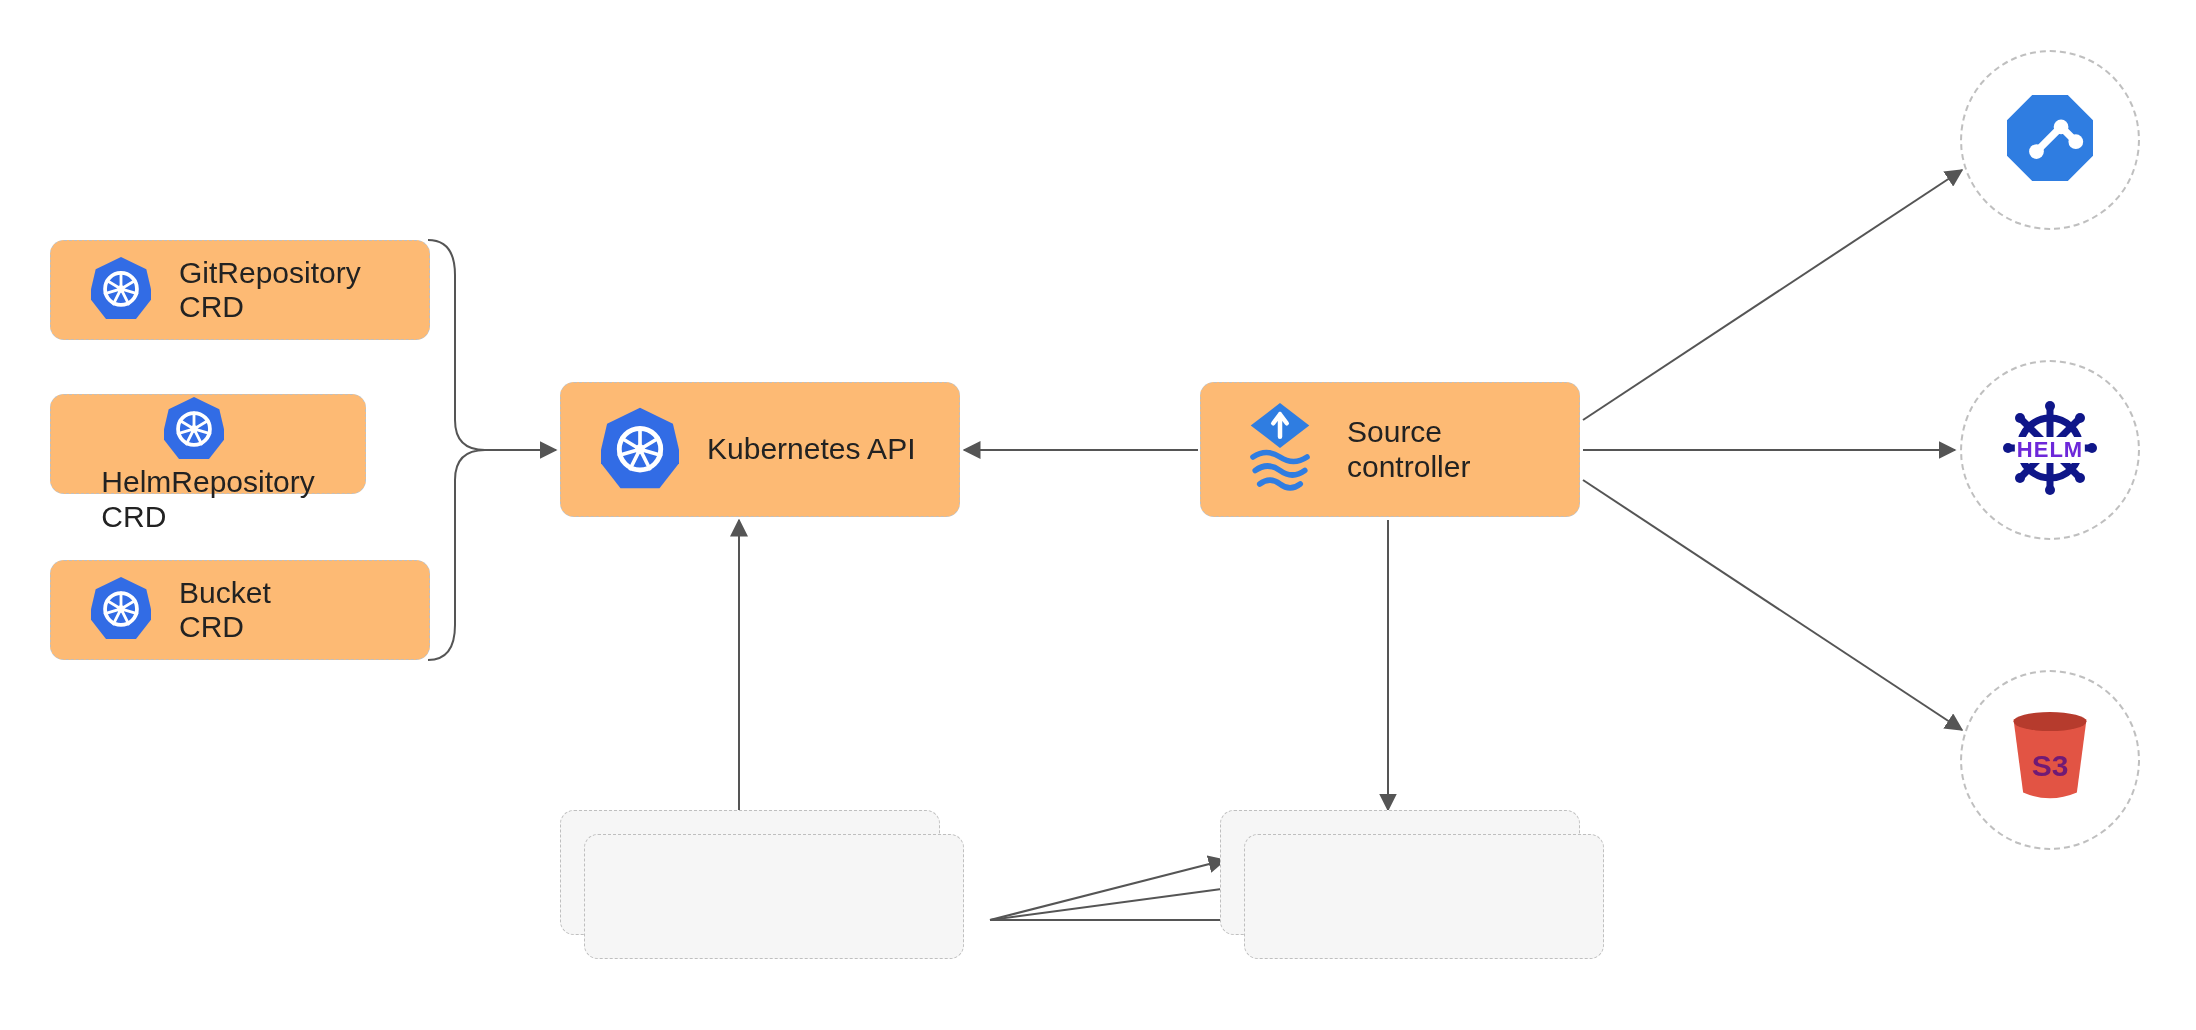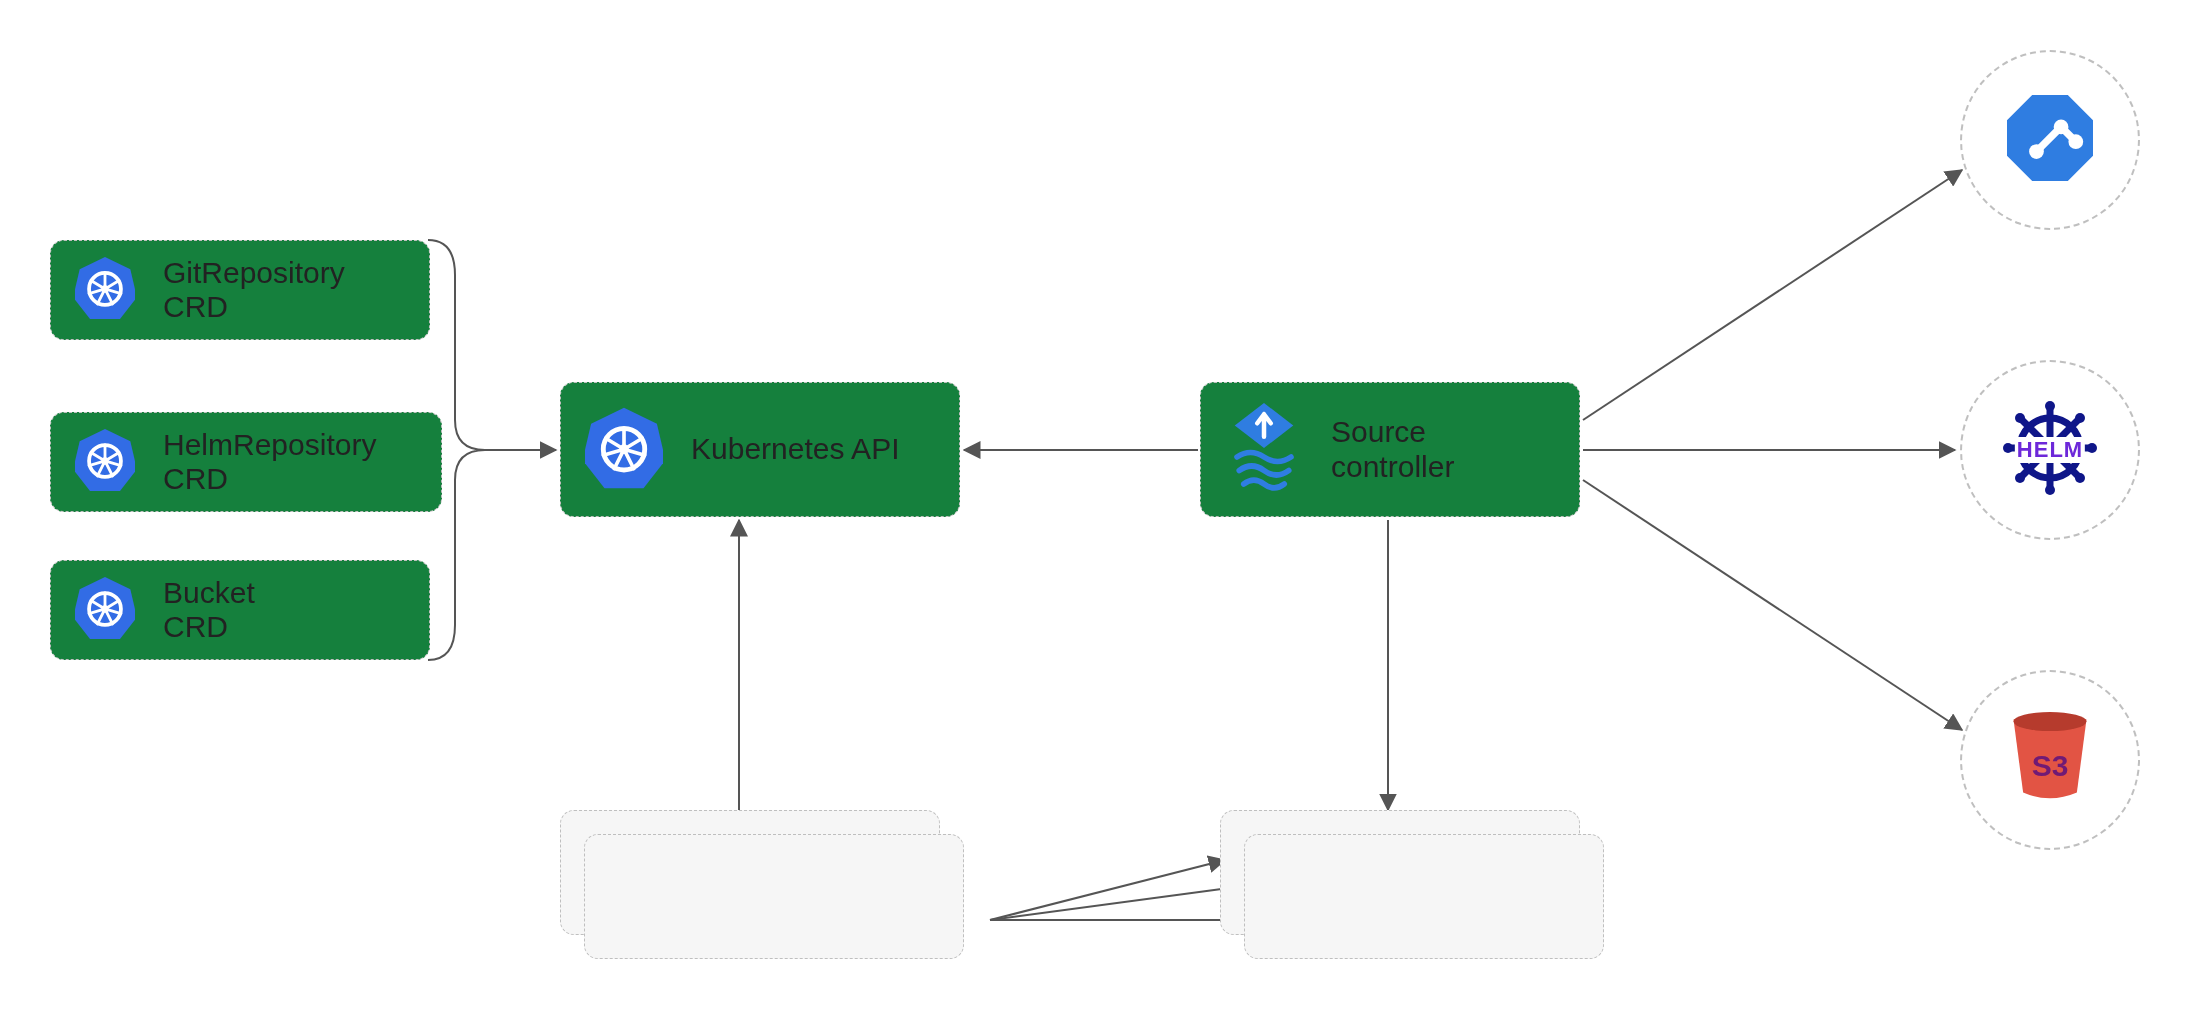--- a/index.html
+++ b/index.html
@@ -8,25 +8,25 @@
     width: 2196px;
     height: 1030px;
     background: #ffffff;
     font-family: -apple-system, BlinkMacSystemFont, "Segoe UI", Helvetica, Arial, sans-serif;
     position: relative;
   }
   .node {
     position: absolute;
     border: 1.5px dashed #bfbfbf;
     border-radius: 14px;
-    background: #15803d;
+    background: #fdba74;
     display: flex;
     align-items: center;
     box-sizing: border-box;
-    padding: 0 24px;
+    padding: 0 40px;
   }
   .node .icon {
     flex: 0 0 auto;
     margin-right: 28px;
   }
   .node .label {
     font-size: 30px;
     color: #222;
     line-height: 1.15;
     white-space: pre;
@@ -167,21 +167,21 @@
 <div class="node" style="left:50px; top:240px; width:380px; height:100px;">
   <span class="icon">
     <svg width="60" height="66" viewBox="0 0 64 70">
         <use href="#k8s-icon"></use>
       </svg>
   </span>
   <span class="label"><span>GitRepository</span>
 <span>CRD</span></span>
 </div>
 
-<div class="node" style="left:50px; top:412px; width:392px; height:100px;">
+<div class="node" style="left:50px; top:394px; width:316px; height:100px;flex-direction:column;">
   <span class="icon">
     <svg width="60" height="66" viewBox="0 0 64 70">
         <use href="#k8s-icon"></use>
       </svg>
   </span>
   <span class="label"><span>HelmRepository</span>
 <span>CRD</span></span>
 </div>
 
 <div class="node" style="left:50px; top:560px; width:380px; height:100px;">

